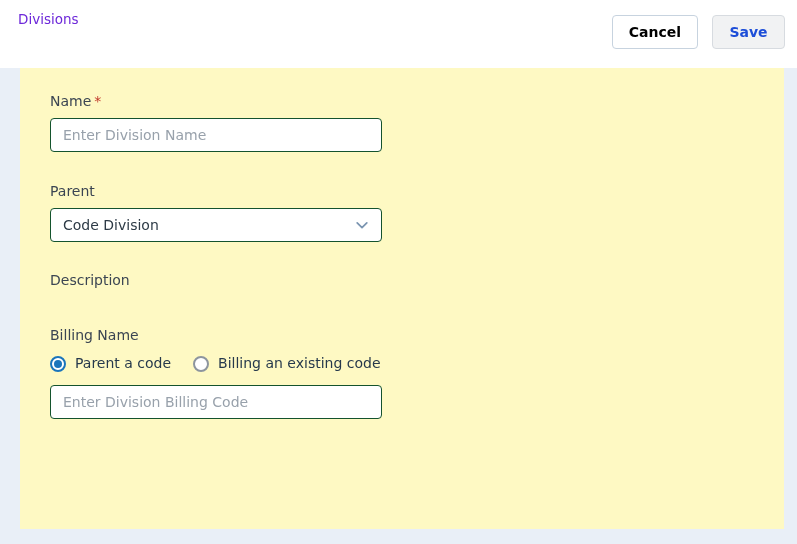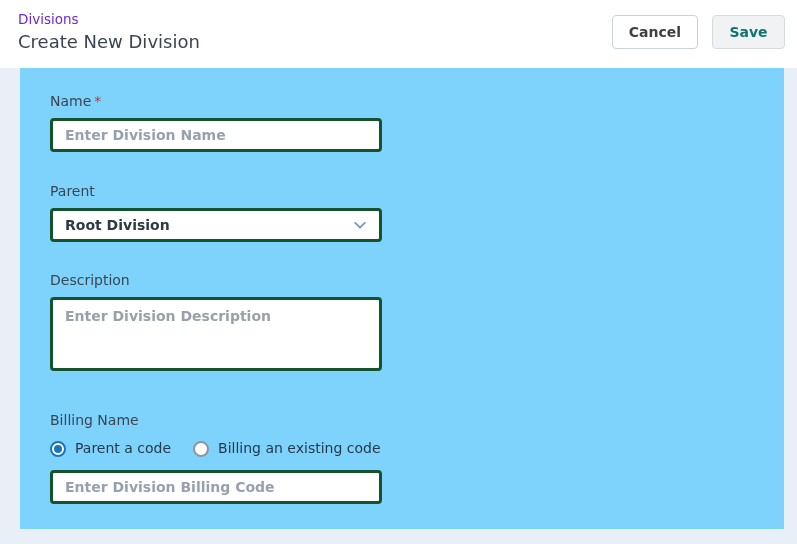--- a/index.html
+++ b/index.html
@@ -46,63 +46,62 @@
     min-width: 73px;
     padding: 0 16px;
     border-radius: 4px;
     font-size: 14px;
     font-family: inherit;
     cursor: pointer;
   }
   .btn-cancel {
     background: #ffffff;
     border: 1px solid #c7d3df;
-    color: #404040;
+    color: #000000;
     font-weight: 700;
   }
   .btn-save {
     background: #f1f2f3;
     border: 1px solid #d7dbe0;
-    color: #0f766e;
+    color: #1d4ed8;
     font-weight: 600;
     cursor: default;
   }
 
   
   .panel {
     position: absolute;
     left: 20px;
     right: 13px;
     top: 68px;
     bottom: 15px;
-    background: #7dd3fc;
+    background: #fef9c3;
   }
   .form {
     padding: 24px 0 0 30px;
     width: 362px;
   }
   .field-label {
     font-size: 14px;
     color: #3b4552;
     line-height: 19px;
     margin-bottom: 7px;
   }
   .required {
     color: #c0392b;
     margin-left: 3px;
   }
   .text-input, .select, .textarea {
     width: 332px;
     background: #ffffff;
-    border: 3px solid #14532d;
+    border: 1px solid #14532d;
     border-radius: 4px;
     font-family: inherit;
     font-size: 14px;
     color: #2d3a46;
-    font-weight: bold;
   }
   .text-input {
     height: 34px;
     padding: 0 12px;
   }
   .text-input::placeholder, .textarea::placeholder {
     color: #98a1ab;
     opacity: 1;
   }
   .select {
@@ -166,46 +165,44 @@
     color: #26394c;
     line-height: 19px;
   }
 </style>
 </head>
 <body>
 
 <div class="header">
   <div class="header-left">
     <div class="breadcrumb">Divisions</div>
-    <div class="page-title">Create New Division</div>
   </div>
   <div class="header-actions">
     <button class="btn btn-cancel">Cancel</button>
     <button class="btn btn-save">Save</button>
   </div>
 </div>
 
 <div class="panel">
   <div class="form">
 
     <div class="field-label">
       <span>Name</span><span class="required">*</span>
     </div>
     <input class="text-input" type="text" placeholder="Enter Division Name" style="">
 
     <div class="field-label gap-30">Parent</div>
     <div class="select">
-      <span class="select-value">Root Division</span>
+      <span class="select-value">Code Division</span>
       <svg class="chevron-down" viewBox="0 0 16 16" fill="none">
         <path d="M2.5 5.5 L8 11 L13.5 5.5" stroke="#7b95b1" stroke-width="2" stroke-linecap="round" stroke-linejoin="round"></path>
       </svg>
     </div>
 
     <div class="field-label gap-29">Description</div>
-    <textarea class="textarea" placeholder="Enter Division Description" style=""></textarea>
 
     <div class="field-label gap-36">Billing Name</div>
     <div class="radio-row">
       <div class="radio-option">
         <span class="radio-circle checked"></span>
         <span class="radio-label">Parent a code</span>
       </div>
       <div class="radio-option">
         <span class="radio-circle"></span>
         <span class="radio-label">Billing an existing code</span>

